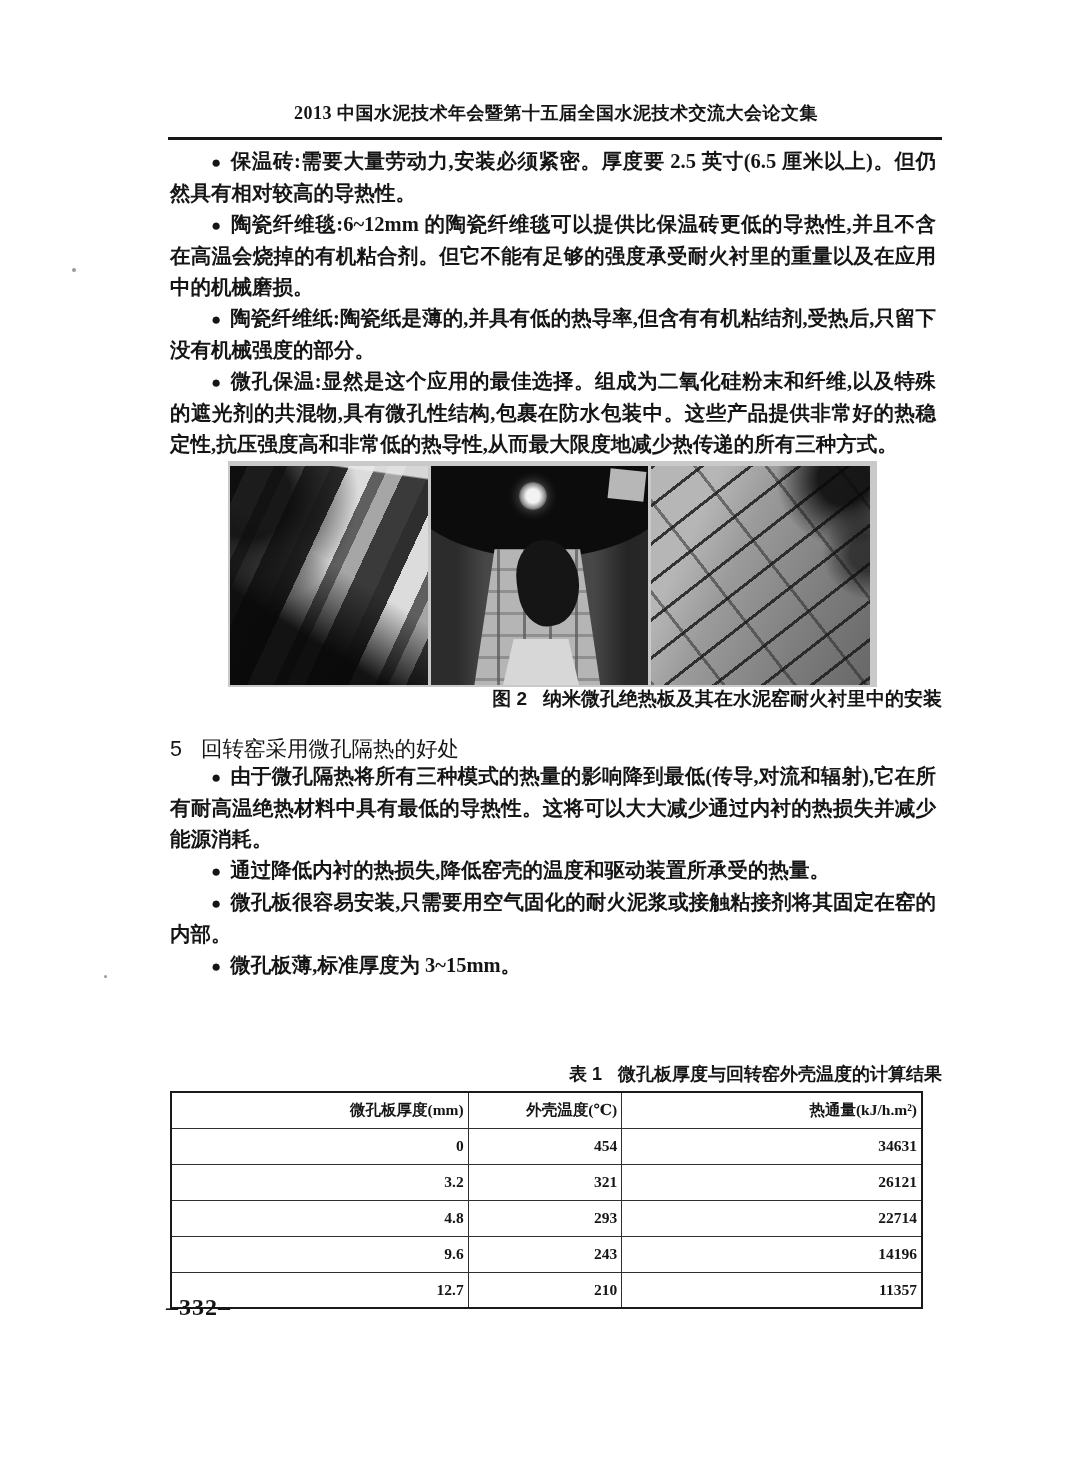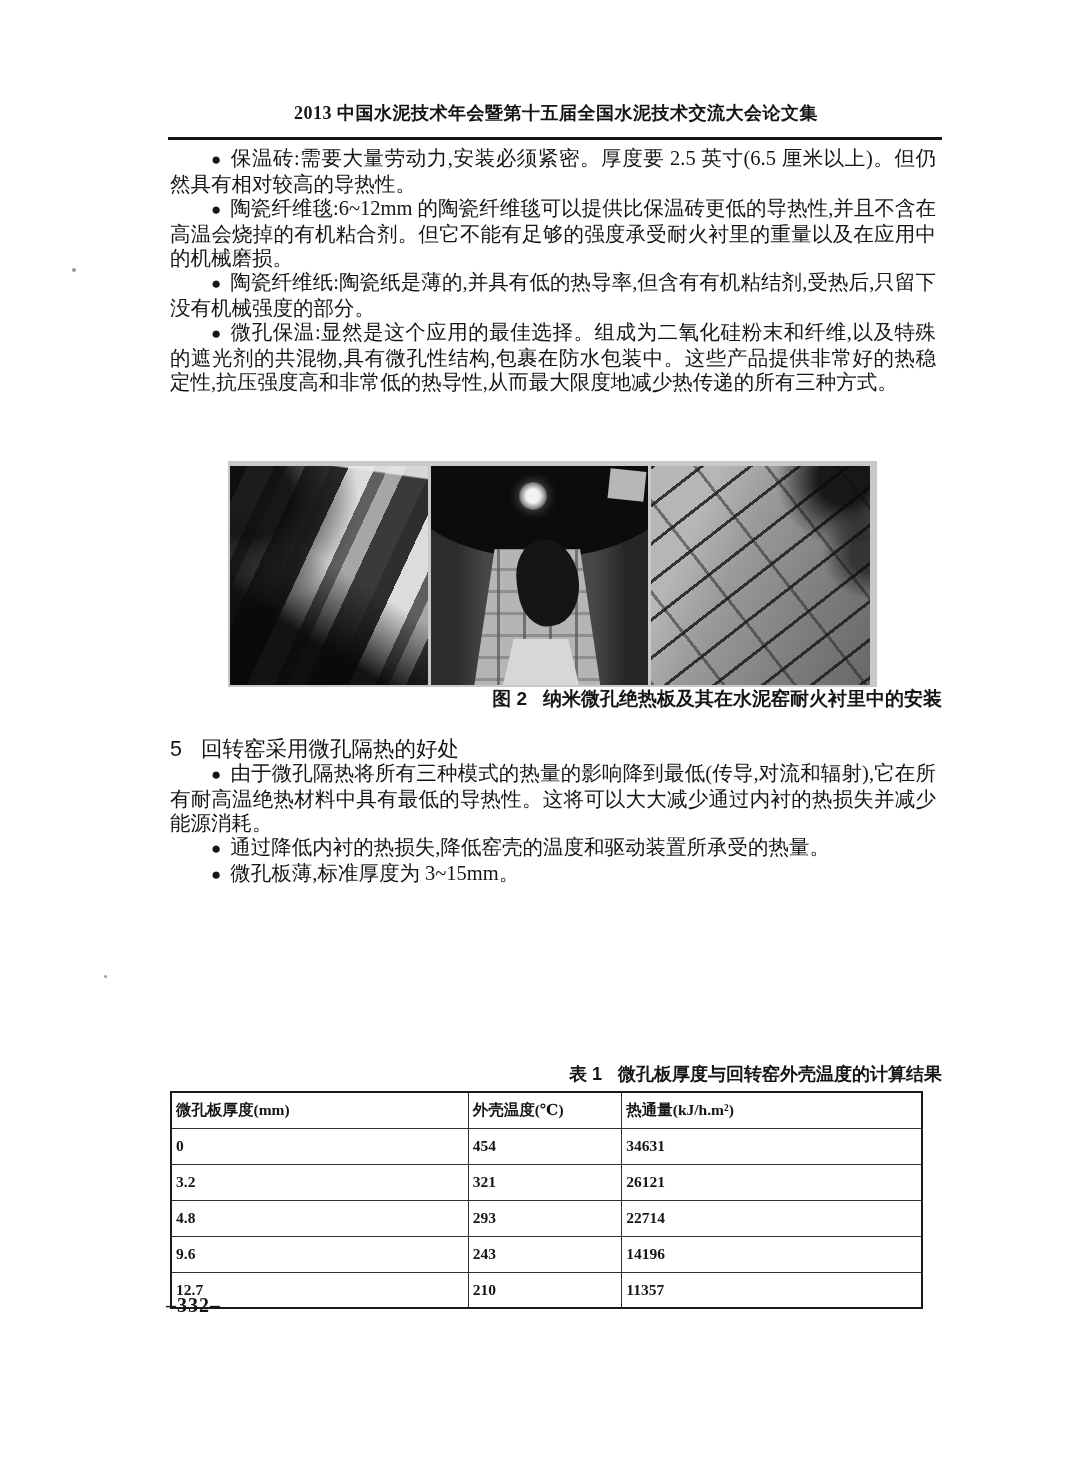--- a/index.html
+++ b/index.html
@@ -11,21 +11,21 @@
     padding-left:35px;
   }
   .header-title {
     position:absolute; top:101px; left:170px; width:772px;
     text-align:center; font-size:18px; font-weight:600; letter-spacing:.5px;
   }
   .header-rule { position:absolute; top:137px; left:168px; width:774px; height:3px; background:#161616; }
 
   .body-block { position:absolute; left:170px; width:766px; }
   .body-block p {
-    font-size:20.5px; line-height:24px; font-weight:400;
+    font-size:20.5px; line-height:31px; font-weight:700;
     text-align:justify; text-indent:2em;
   }
   .bullet-mark { margin-right:9px; font-size:17px; }
 
   .block-top { top:146px; }
   .block-section { top:761px; }
 
   
   .figure-strip {
     position:absolute; top:461px; left:228px; width:649px; height:226px;
@@ -82,26 +82,26 @@
   .section-number { margin-right:19px; }
 
   .table-title { top:1062px; font-size:18px; }
 
   table.data-table {
     position:absolute; top:1091px; left:170px; width:753px;
     border-collapse:collapse; border:2.5px solid #1a1a1a;
     font-size:15.5px; font-weight:600;
   }
   table.data-table th, table.data-table td {
-    border:1.5px solid #2e2e2e; height:36px; text-align:left;
+    border:1.5px solid #2e2e2e; height:36px; text-align:right;
     font-weight:600; padding:0 4px;
   }
   .col1 { width:298px; } .col2 { width:154px; } .col3 { width:301px; }
 
-  .footer-page { position:absolute; top:1294px; left:166px; font-size:20px; font-weight:600; letter-spacing:1px; }
+  .footer-page { position:absolute; top:1294px; left:166px; font-size:24px; font-weight:600; letter-spacing:1px; }
 
   .speck { position:absolute; background:#9a9a9a; border-radius:50%; }
   .speck-a { top:268px; left:72px; width:4px; height:4px; }
   .speck-b { top:975px; left:104px; width:3px; height:3px; }
 </style>
 </head>
 <body>
 
 <div class="page">
 
@@ -132,20 +132,21 @@
     <span class="caption-label">图 2</span><span>纳米微孔绝热板及其在水泥窑耐火衬里中的安装</span>
   </div>
 
   <div class="section-heading">
     <span class="section-number">5</span><span>回转窑采用微孔隔热的好处</span>
   </div>
 
   <div class="body-block block-section">
     <p><span class="bullet-mark">●</span><span>由于微孔隔热将所有三种模式的热量的影响降到最低(传导,对流和辐射),它在所有耐高温绝热材料中具有最低的导热性。这将可以大大减少通过内衬的热损失并减少能源消耗。</span></p>
     <p><span class="bullet-mark">●</span><span>通过降低内衬的热损失,降低窑壳的温度和驱动装置所承受的热量。</span></p>
+    <p><span class="bullet-mark">●</span><span>微孔板很容易安装,只需要用空气固化的耐火泥浆或接触粘接剂将其固定在窑的内部。</span></p>
     <p><span class="bullet-mark">●</span><span>微孔板薄,标准厚度为 3~15mm。</span></p>
   </div>
 
   <div class="table-title">
     <span class="title-label">表 1</span><span>微孔板厚度与回转窑外壳温度的计算结果</span>
   </div>
 
   <table class="data-table">
     <thead>
       <tr>

